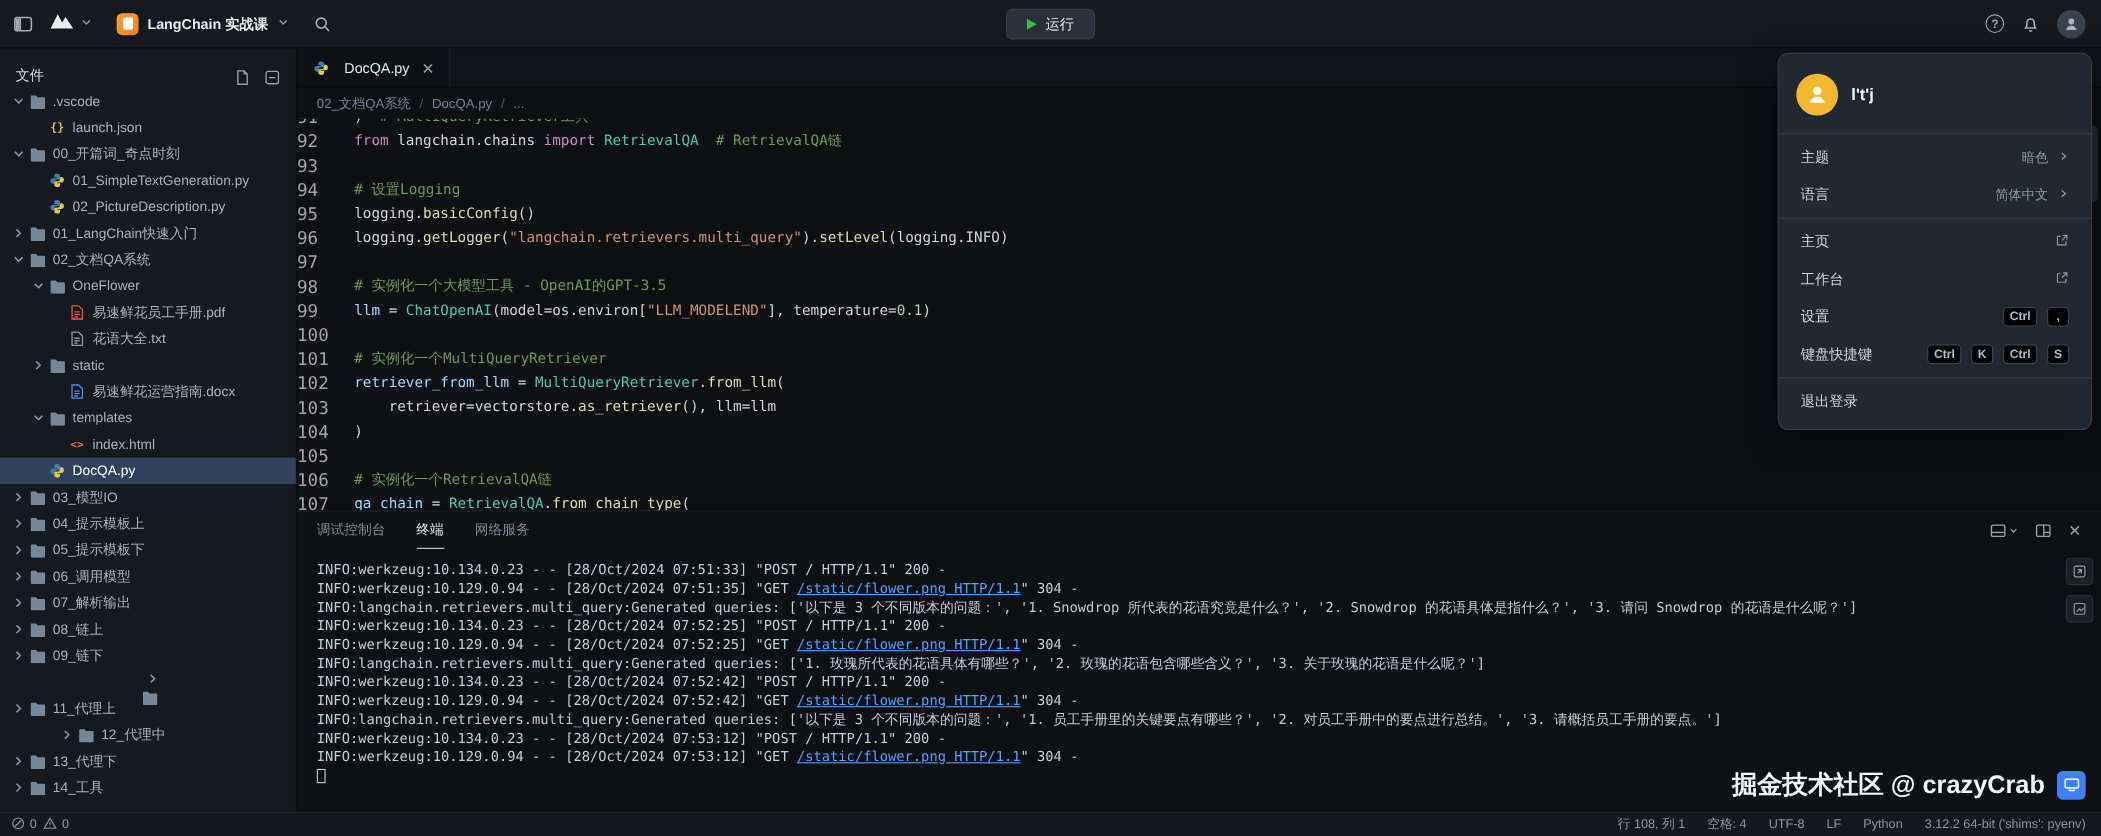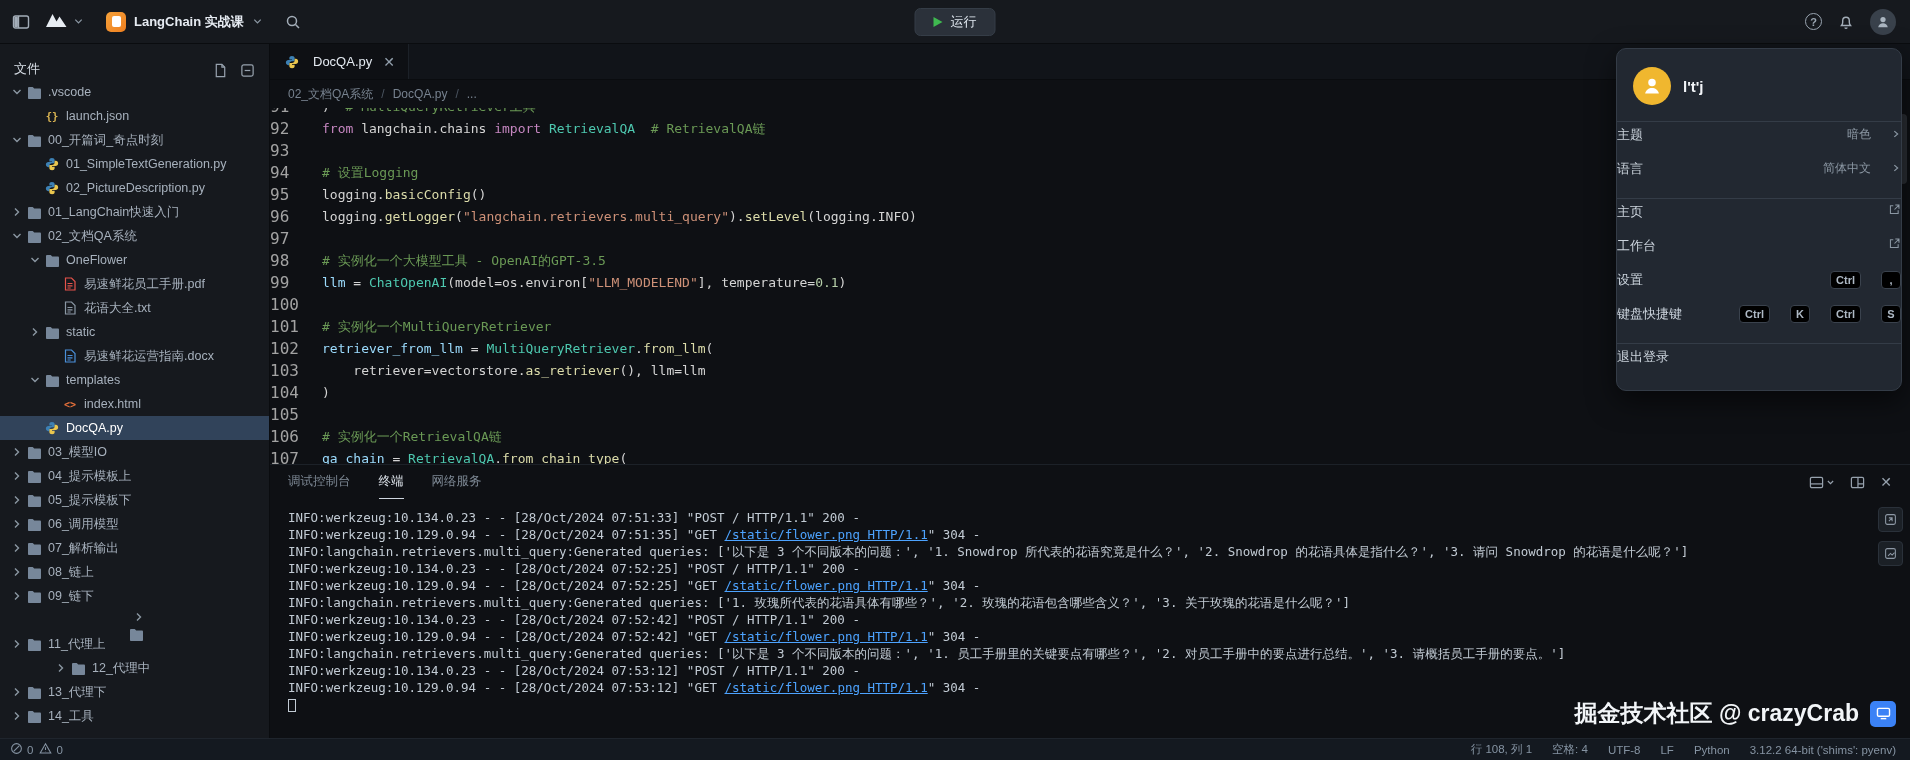--- a/index.html
+++ b/index.html
@@ -79,22 +79,22 @@
   .sb-prob{display:flex;align-items:center;gap:4px;cursor:pointer}
   .sb-right{margin-left:auto;display:flex;align-items:center;gap:20px;padding-right:14px;white-space:nowrap}
   .sb-item{cursor:pointer}
 
   
   .popover{position:absolute;top:48px;right:8px;width:286px;background:#222831;border:1px solid #343c47;border-radius:10px;box-shadow:0 10px 28px rgba(0,0,0,.55);z-index:50;padding:4px 0 8px}
   .pop-head{display:flex;align-items:center;gap:12px;padding:14px 16px 12px}
   .pop-avatar{width:38px;height:38px;border-radius:50%;background:#f0b72f;display:flex;align-items:center;justify-content:center}
   .pop-name{font-size:15px;font-weight:bold;color:#f2f5f8}
   .pop-divider{height:1px;background:#343c47;margin:4px 0}
-  .pop-row{height:34px;display:flex;align-items:flex-start;padding:0 0;font-size:13px;color:#ccd4dd;cursor:pointer}
-  .pop-right{margin-left:auto;display:flex;align-items:center;gap:20px;color:#8b97a3;font-size:12px}
+  .pop-row{height:34px;display:flex;align-items:center;padding:0 20px;font-size:13px;color:#ccd4dd;cursor:pointer}
+  .pop-right{margin-left:auto;display:flex;align-items:center;gap:9px;color:#8b97a3;font-size:12px}
   .key{min-width:20px;height:18px;padding:0 5px;border:1px solid #3a424d;background:#000000;border-radius:4px;font-size:11px;display:flex;align-items:center;justify-content:center;color:#aeb9c5;font-weight:bold}
 </style>
 </head>
 <body>
 
 <div id="app">
 
   <header class="topbar">
     <div class="tb-left">
       <span class="tbi">

